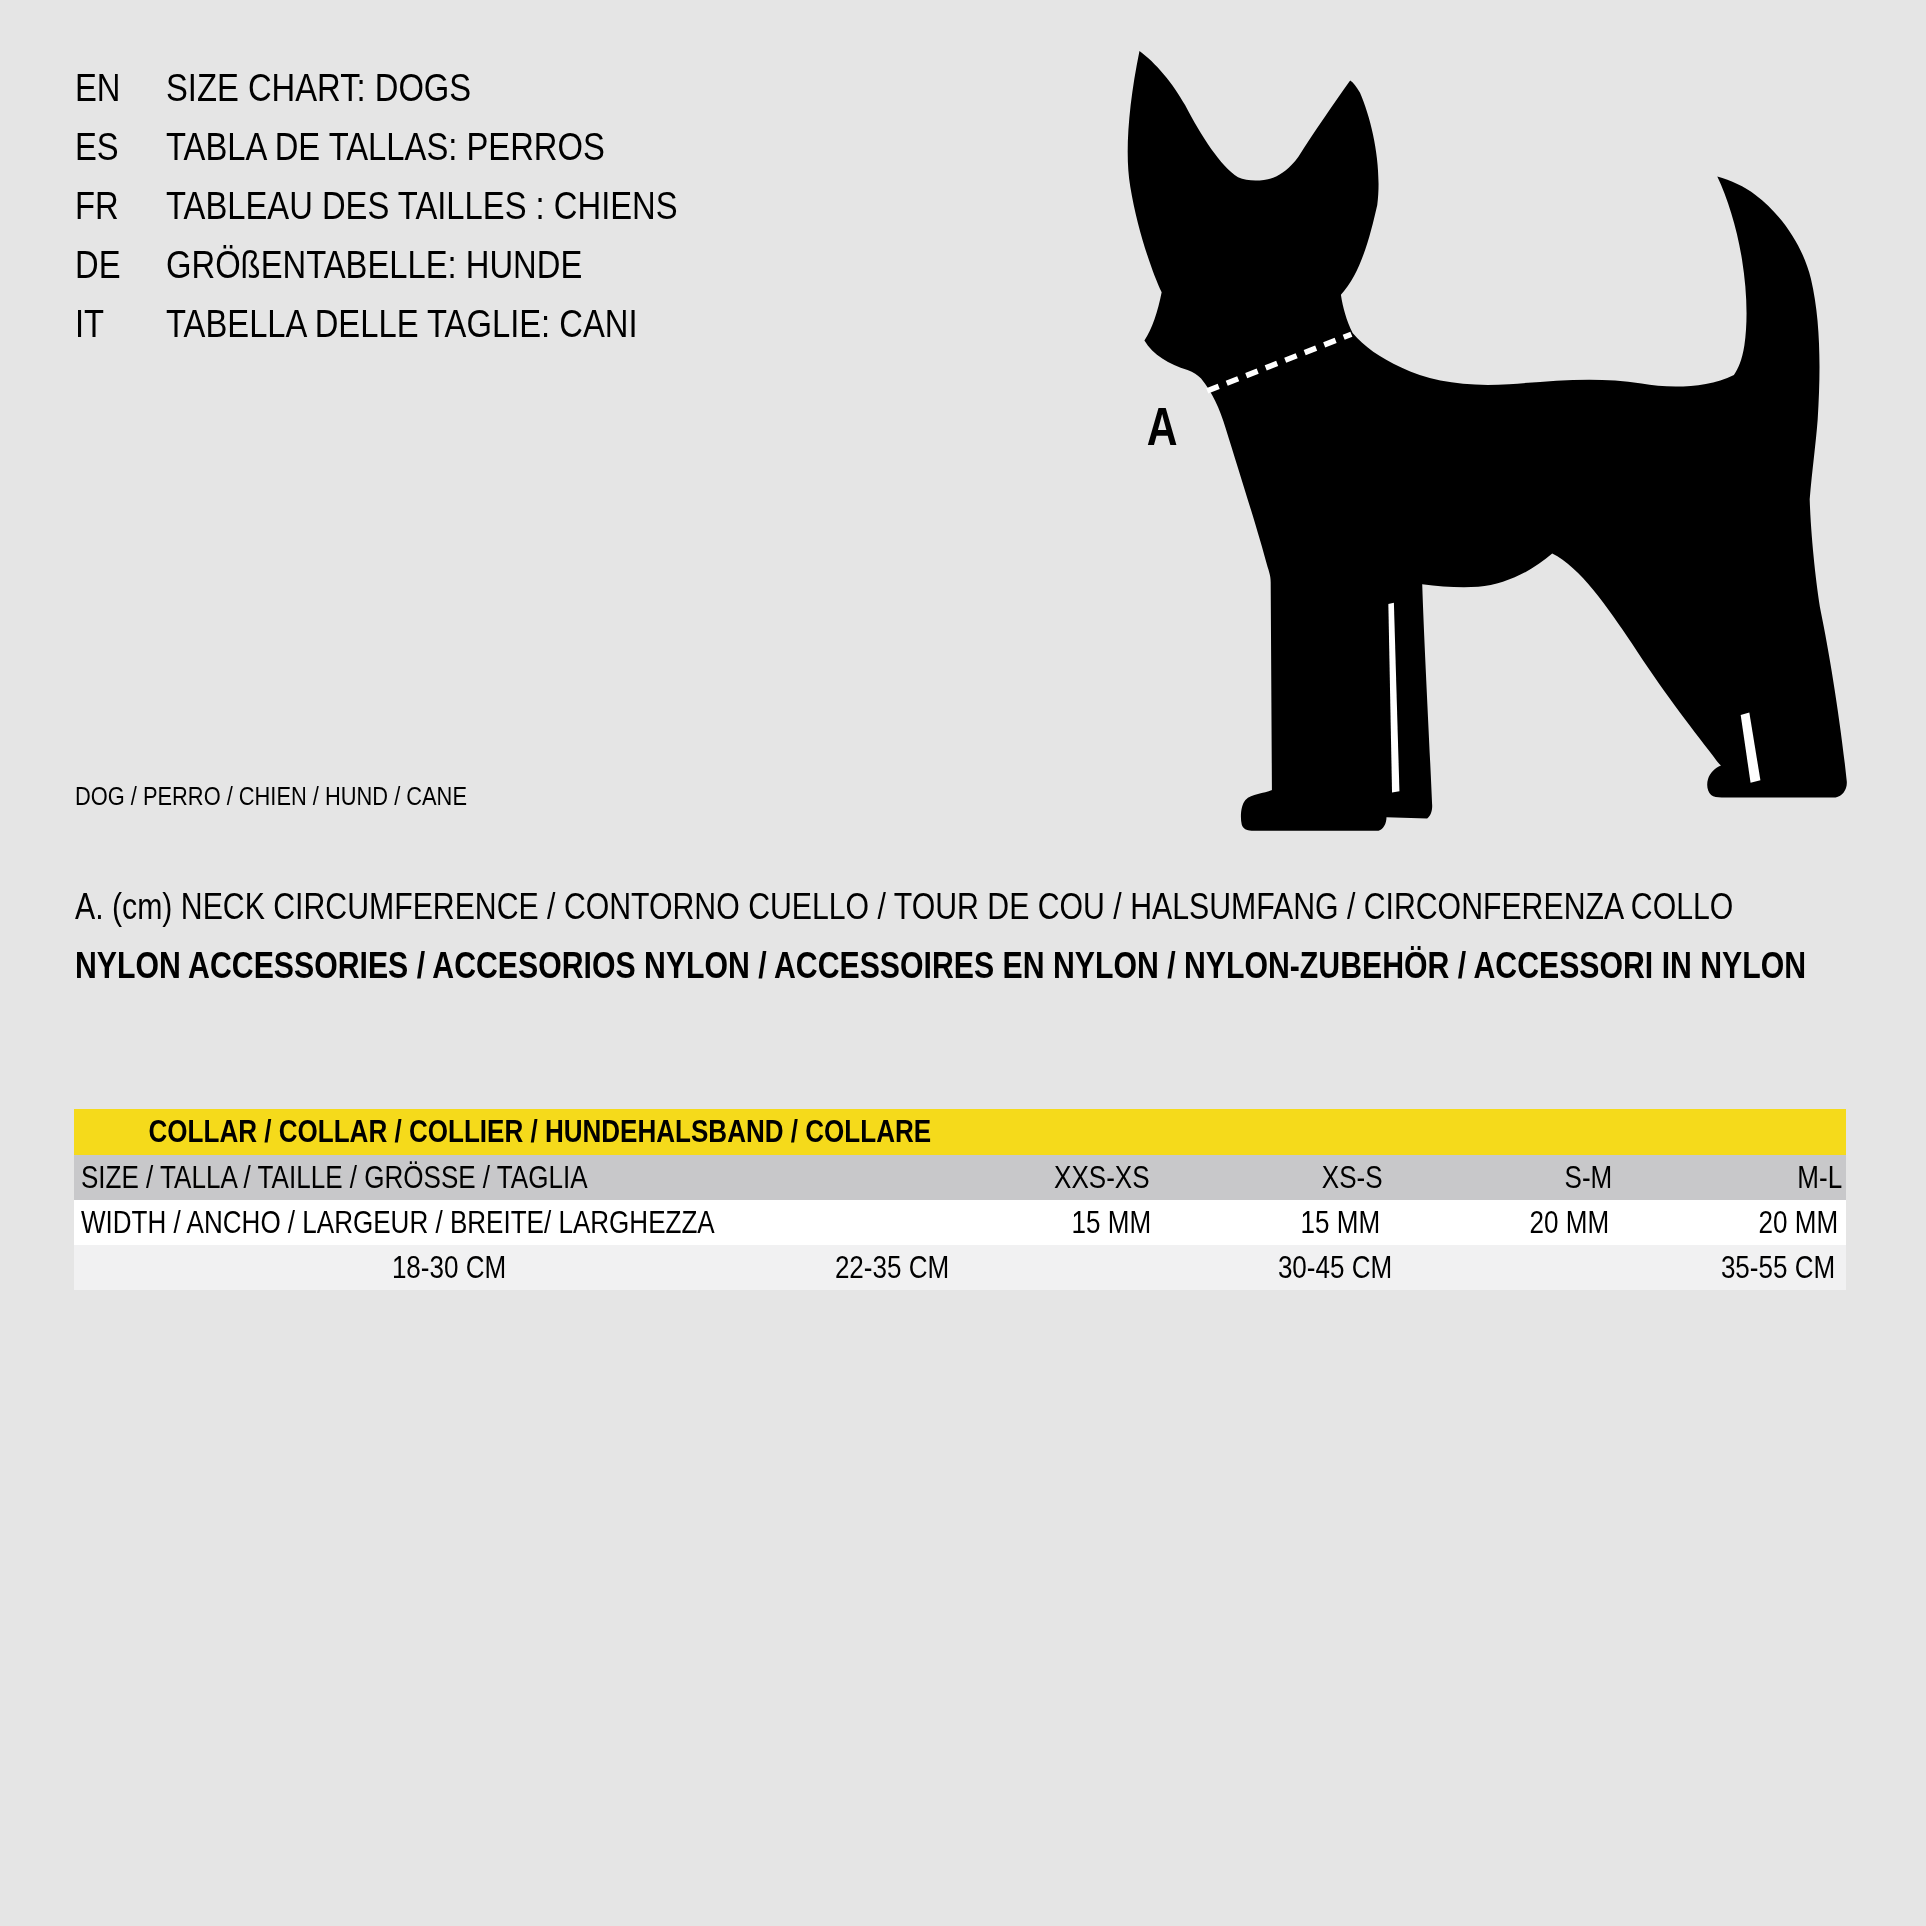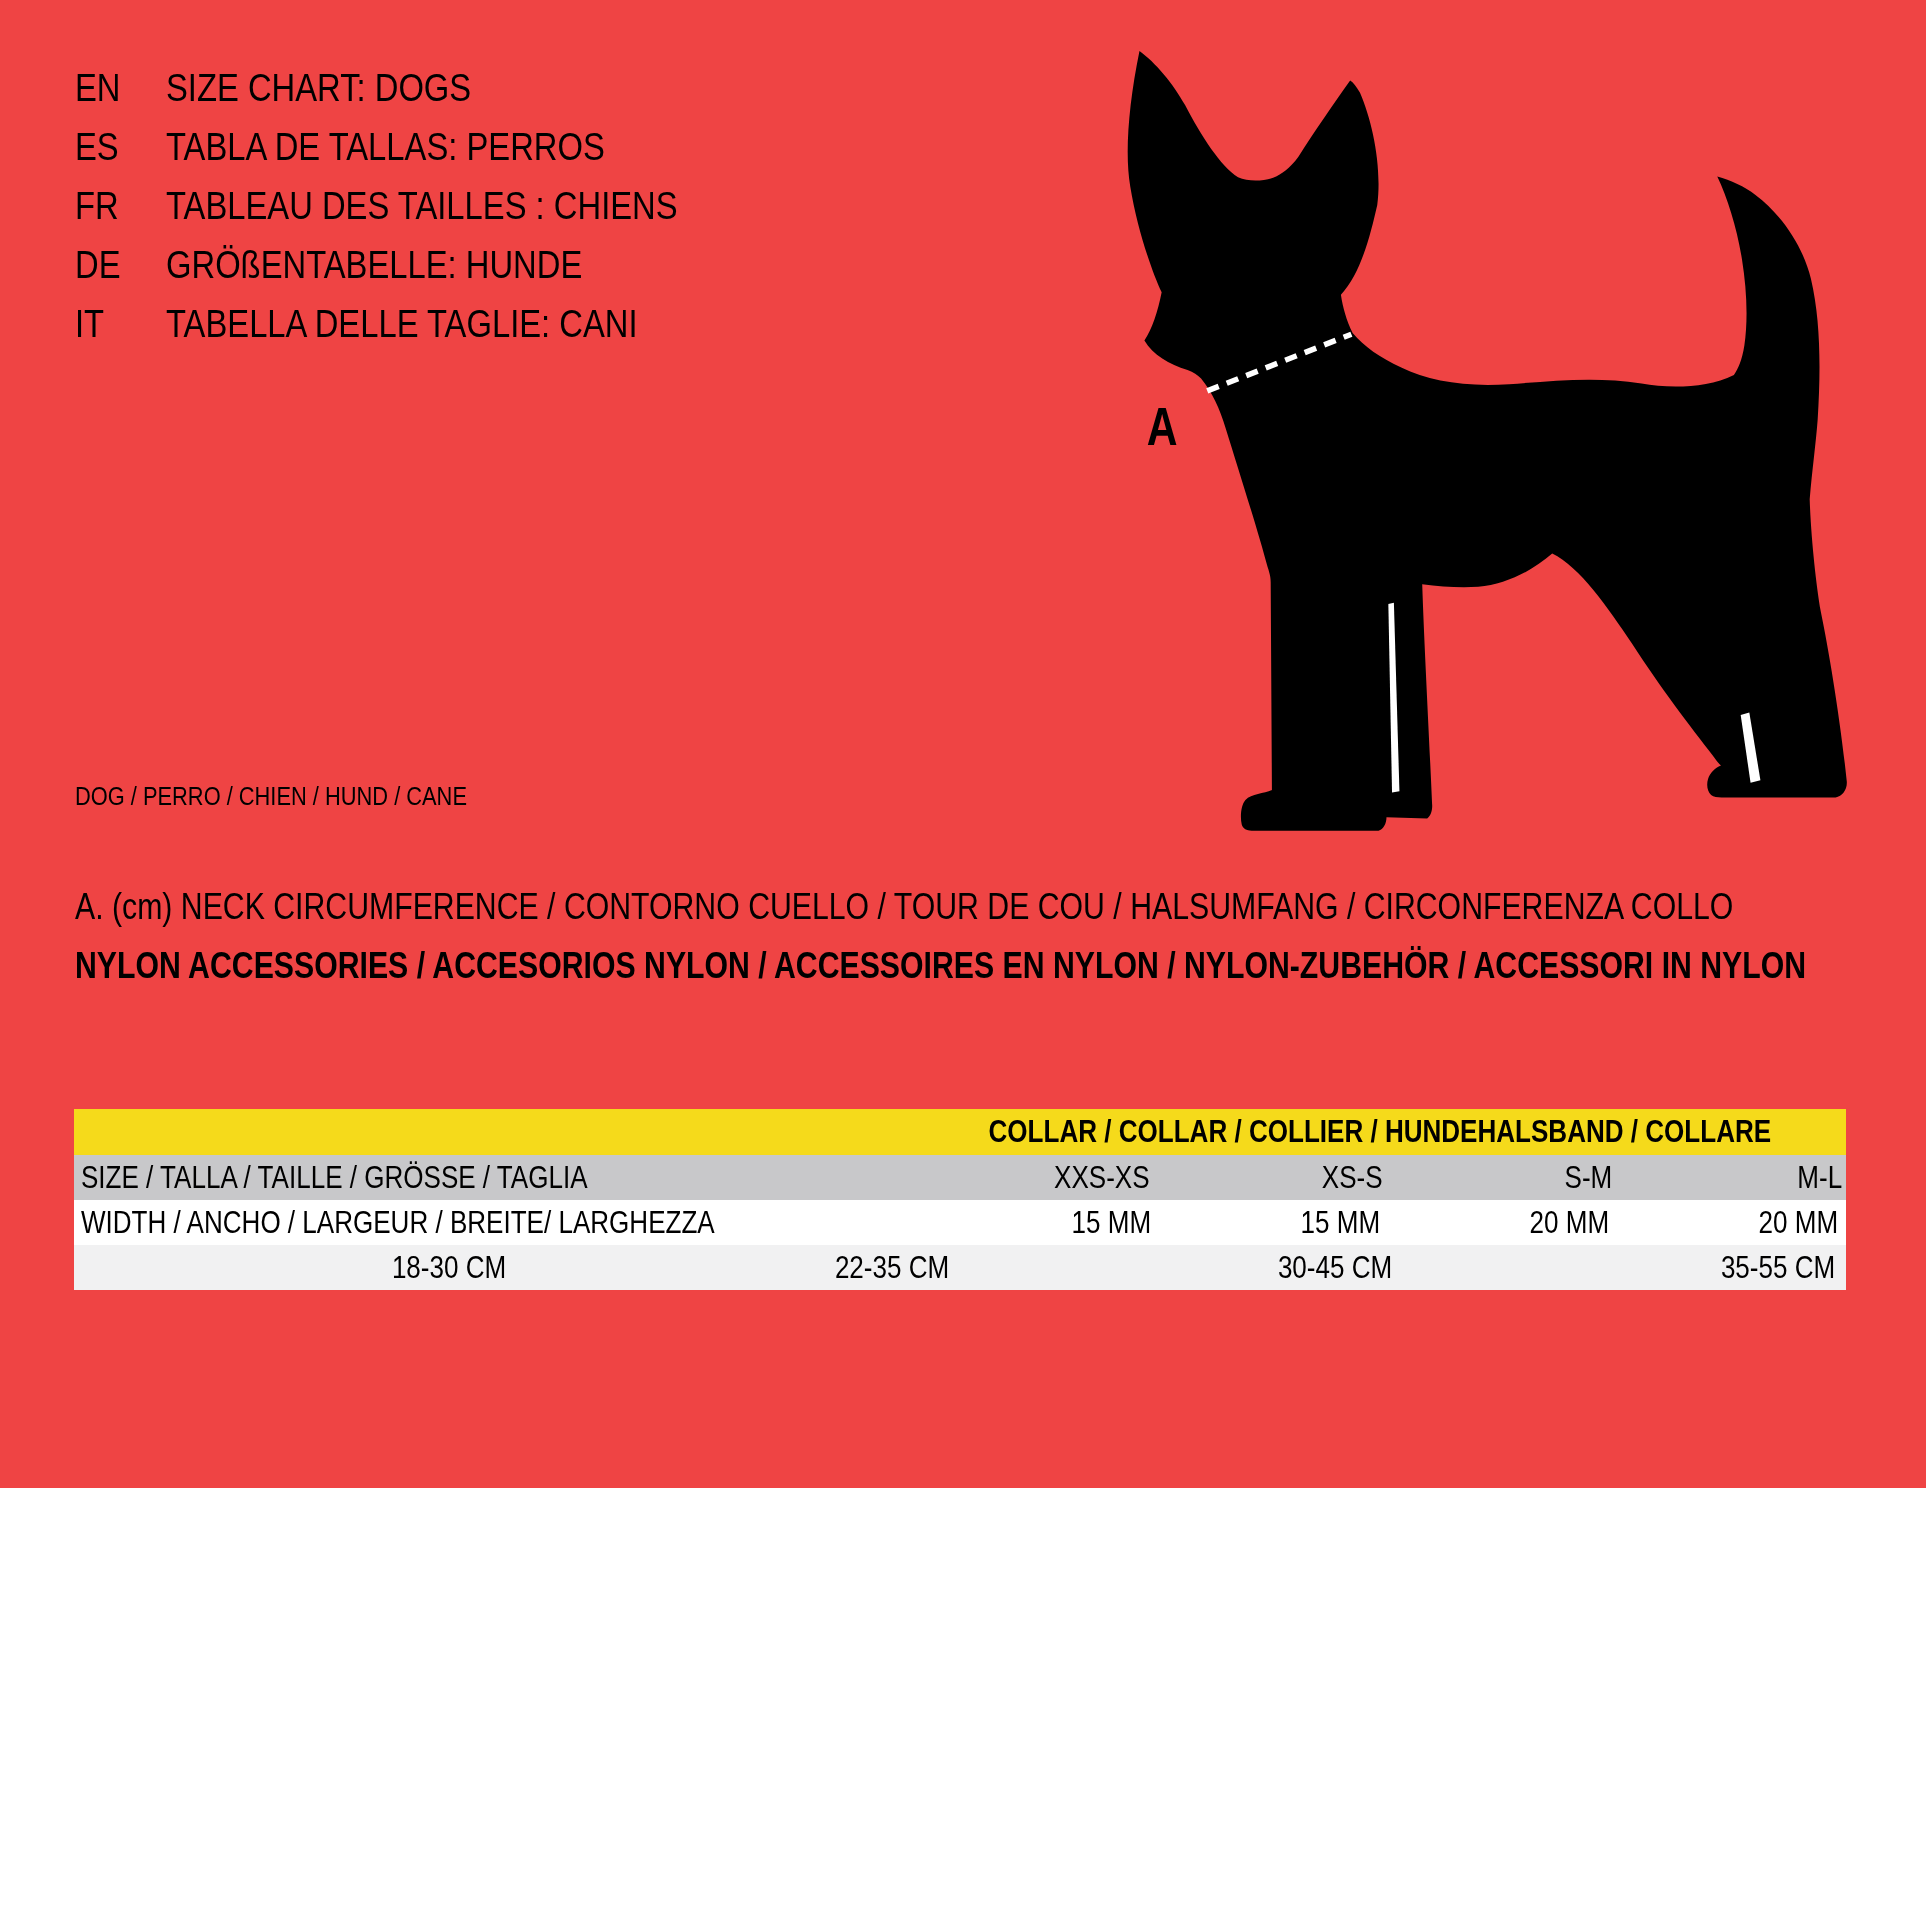--- a/index.html
+++ b/index.html
@@ -1,19 +1,19 @@
 <!DOCTYPE html>
 <html style="font-size:10px"><head>
 <meta charset="utf-8">
 <style>
   html,body{margin:0;padding:0;background:#ffffff;}
   .sheet{
     position:relative;
-    width:1926px;height:1488px;
-    background:#ef4444;
+    width:1926px;height:1926px;
+    background:#e5e5e5;
     font-family:"Liberation Sans","DejaVu Sans",sans-serif;
     color:#000;
     overflow:hidden;
   }
   
   .cx{display:inline-block;transform:scaleX(0.84);transform-origin:0 50%;white-space:nowrap;}
   .cx-c{display:inline-block;transform:scaleX(0.84);transform-origin:50% 50%;white-space:nowrap;}
 
   
   .lang-block{position:absolute;left:75px;top:58px;}
@@ -28,21 +28,21 @@
 
   
   .caption{position:absolute;left:75px;top:767px;font-size:26px;line-height:59px;}
   .note-measure{position:absolute;left:75px;top:886px;font-size:36px;line-height:41px;}
   .note-material{position:absolute;left:75px;top:945px;font-size:36px;line-height:41px;font-weight:700;}
 
   
   .size-table{position:absolute;left:74px;top:1109px;width:1772px;}
   .t-header{
     height:46px;background:#F5DA1B;
-    display:flex;align-items:center;justify-content:flex-end;
+    display:flex;align-items:center;justify-content:flex-start;
     font-size:31px;font-weight:700;
   }
   .t-row{display:flex;align-items:center;height:45px;font-size:31px;}
   .t-row.gray{background:#C8C8CA;}
   .t-row.white{background:#ffffff;}
   .t-row.light{background:#F1F1F2;}
   .t-label{flex:0 0 856px;width:856px;padding-left:7px;box-sizing:border-box;text-align:left;}
   .t-val{flex:1 1 0;text-align:right;}
 </style>
 </head>

